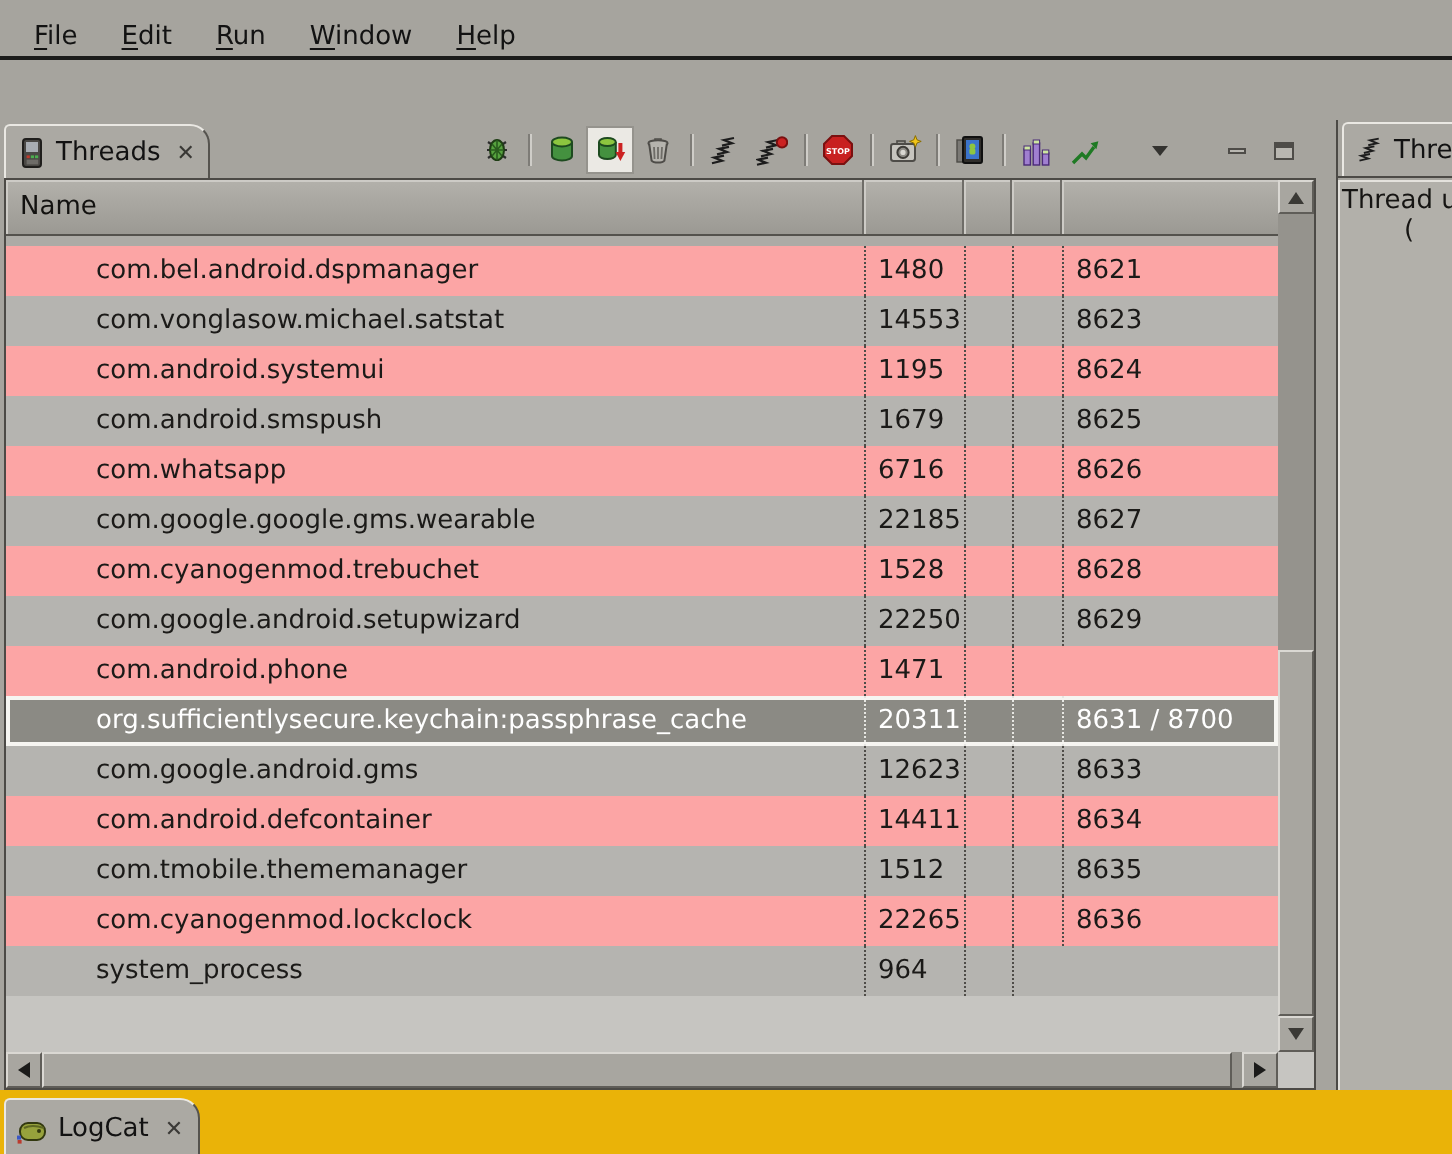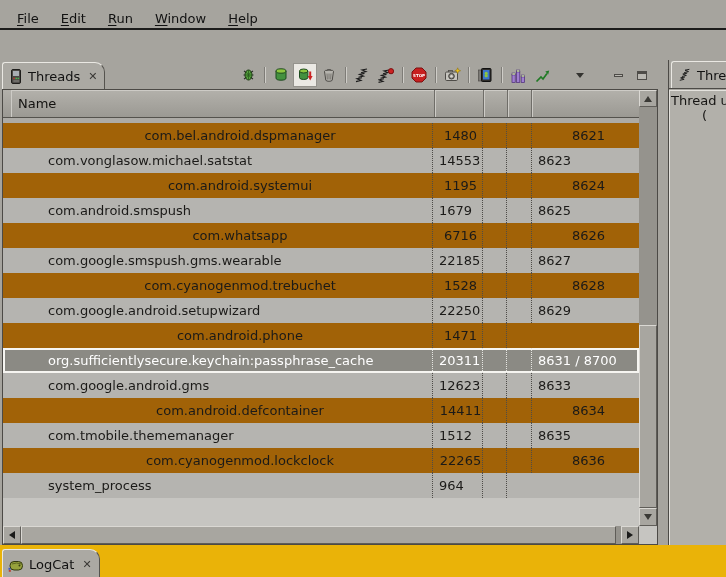--- a/index.html
+++ b/index.html
@@ -35,28 +35,28 @@
   .minbar{width:9px;height:3px;border:1px solid #4e4c48;background:#b9b7b1;box-sizing:border-box;}
   .maxbox{width:10px;height:9px;border:1px solid #4e4c48;border-top:3px solid #4e4c48;background:#b9b7b1;box-sizing:border-box;}
 
   
   .table-area{position:absolute;left:2px;top:29px;width:656px;height:456px;box-sizing:border-box;
     border:1px solid #4c4a46;background:#c6c5c1;}
   .thead{position:absolute;left:0;top:0;width:636px;height:28px;display:flex;
     background:linear-gradient(#b3b1ab,#9b9993);border-bottom:1px solid #54524d;box-sizing:border-box;}
   .th{height:100%;box-sizing:border-box;border-right:1px solid #6f6d68;box-shadow:inset 1px 1px 0 #cdcbc6;
     font-size:13px;color:#131210;display:flex;align-items:center;}
-  .th-name{width:429px;padding-left:7px;margin-left:8px;}
+  .th-name{width:429px;padding-left:7px;}
   .th-c1{width:50px;}.th-c2{width:24px;}.th-c3{width:25px;}
   .th-c4{width:108px;border-right:none;}
 
   .tbody{position:absolute;left:0;top:28px;width:636px;height:408px;overflow:hidden;}
   .sliver{height:5px;background:#adaba6;}
   .trow{display:flex;height:25px;line-height:25px;font-size:13px;color:#1b1a18;}
-  .trow.light{background:#a16207;text-align:center;}
+  .trow.light{background:#fca5a5;}
   .trow.dark{background:#b5b4b0;}
   .trow.selected{background:#8b8a84;color:#ffffff;box-shadow:inset 0 0 0 2px #f6f5f1;}
   .cell{box-sizing:border-box;height:25px;overflow:hidden;white-space:nowrap;}
   .c-name{width:429px;padding-left:45px;}
   .c-pid{width:50px;padding-left:6px;border-left:1px dotted #4e4c48;}
   .c-e1{width:24px;border-left:1px dotted #4e4c48;}
   .c-e2{width:25px;border-left:1px dotted #4e4c48;}
   .c-port{width:108px;padding-left:6px;border-left:1px dotted #4e4c48;}
   .trow.selected .cell{border-left-color:#e6e6e2;}
 
@@ -274,21 +274,21 @@
               <div class="cell c-port">8625</div>
             </div>
             <div class="trow light">
               <div class="cell c-name">com.whatsapp</div>
               <div class="cell c-pid">6716</div>
               <div class="cell c-e1"></div>
               <div class="cell c-e2"></div>
               <div class="cell c-port">8626</div>
             </div>
             <div class="trow dark">
-              <div class="cell c-name">com.google.smspush.gms.wearable</div>
+              <div class="cell c-name">com.google.google.gms.wearable</div>
               <div class="cell c-pid">22185</div>
               <div class="cell c-e1"></div>
               <div class="cell c-e2"></div>
               <div class="cell c-port">8627</div>
             </div>
             <div class="trow light">
               <div class="cell c-name">com.cyanogenmod.trebuchet</div>
               <div class="cell c-pid">1528</div>
               <div class="cell c-e1"></div>
               <div class="cell c-e2"></div>

